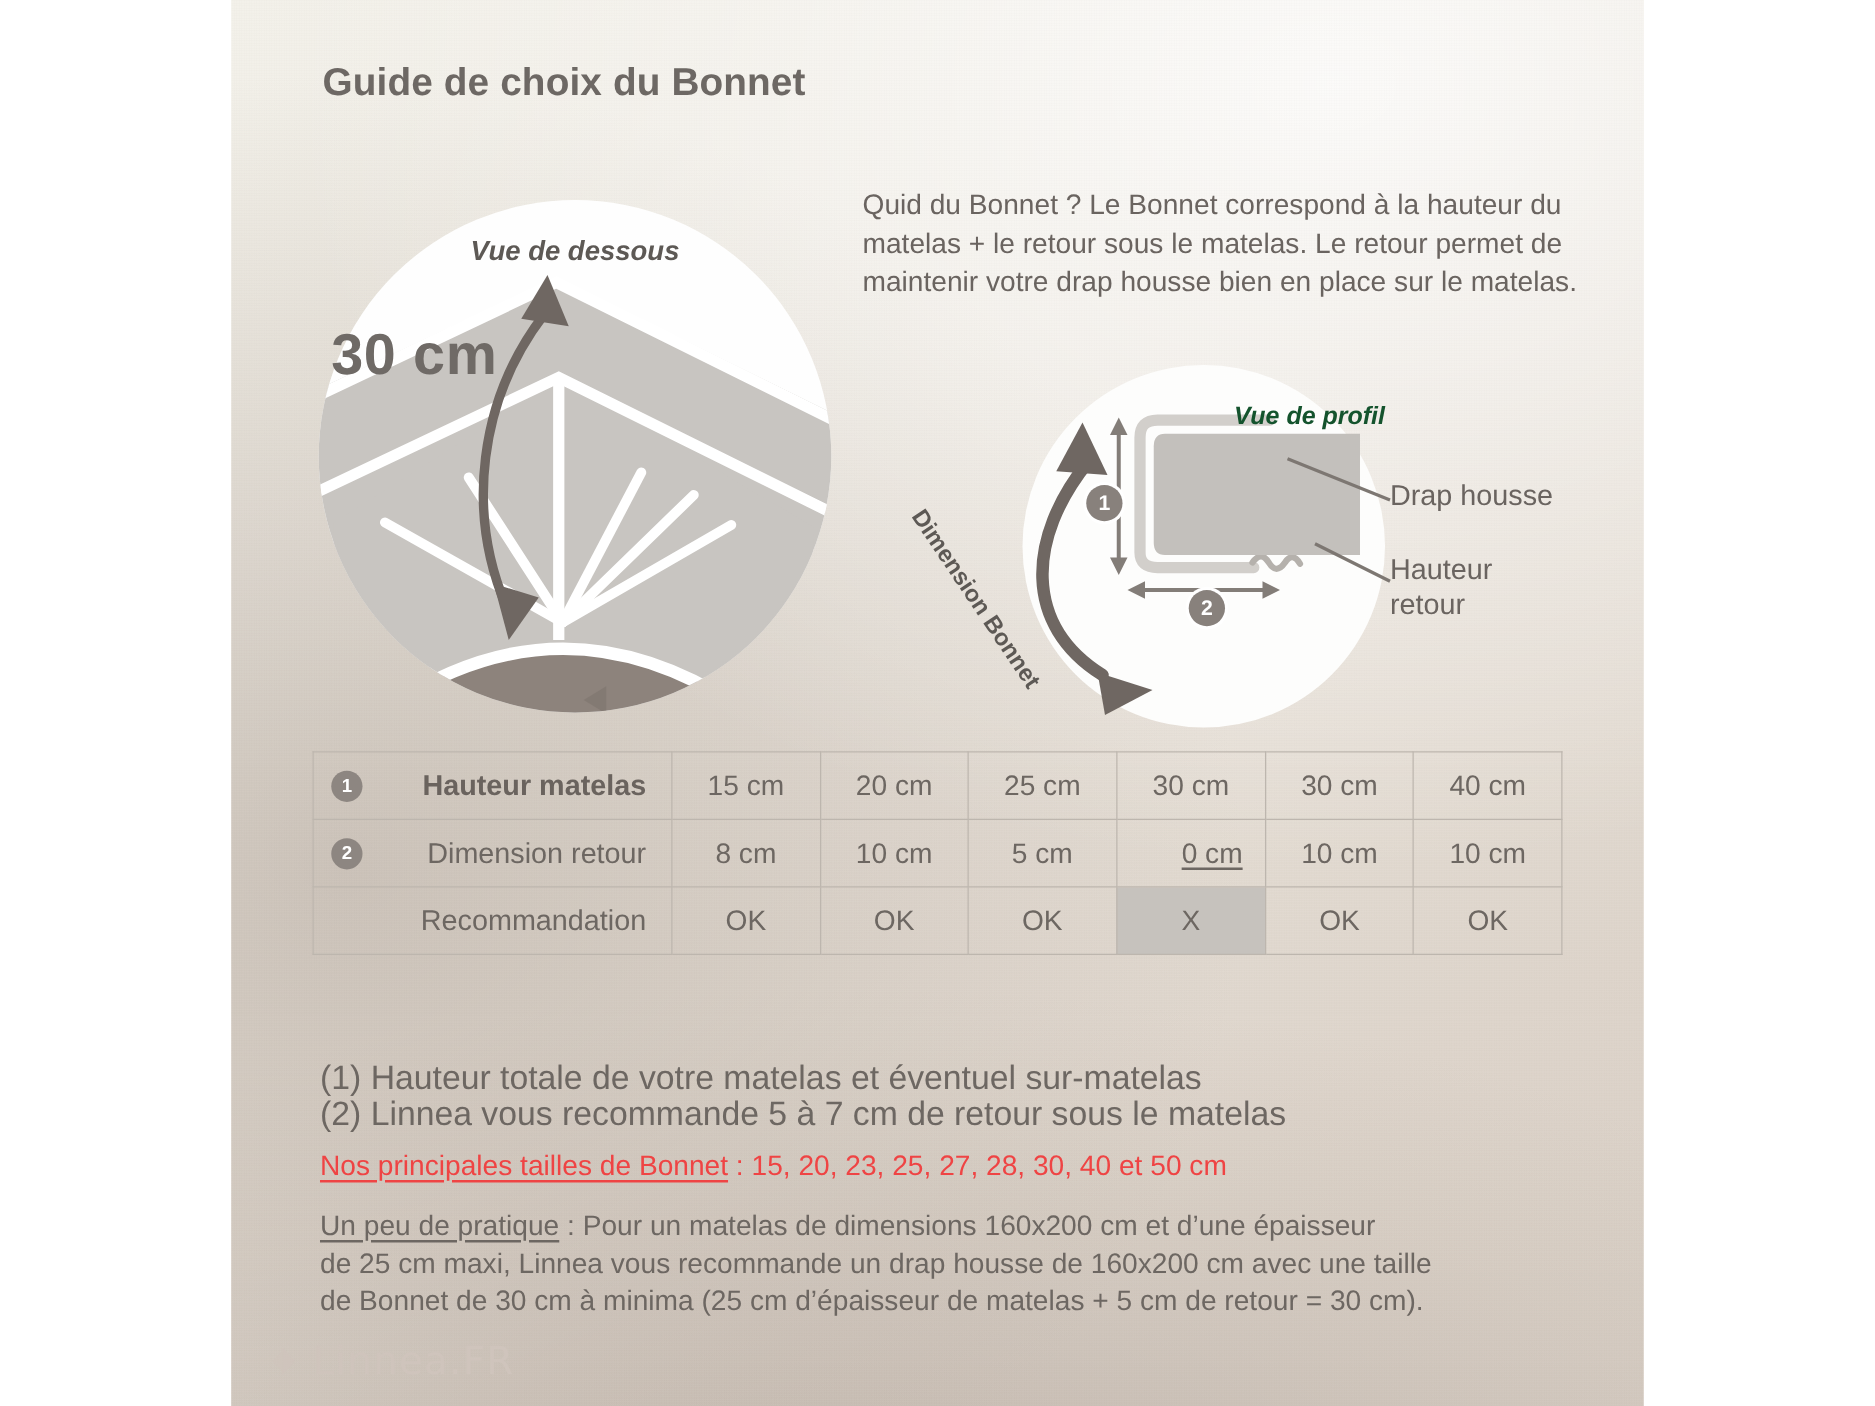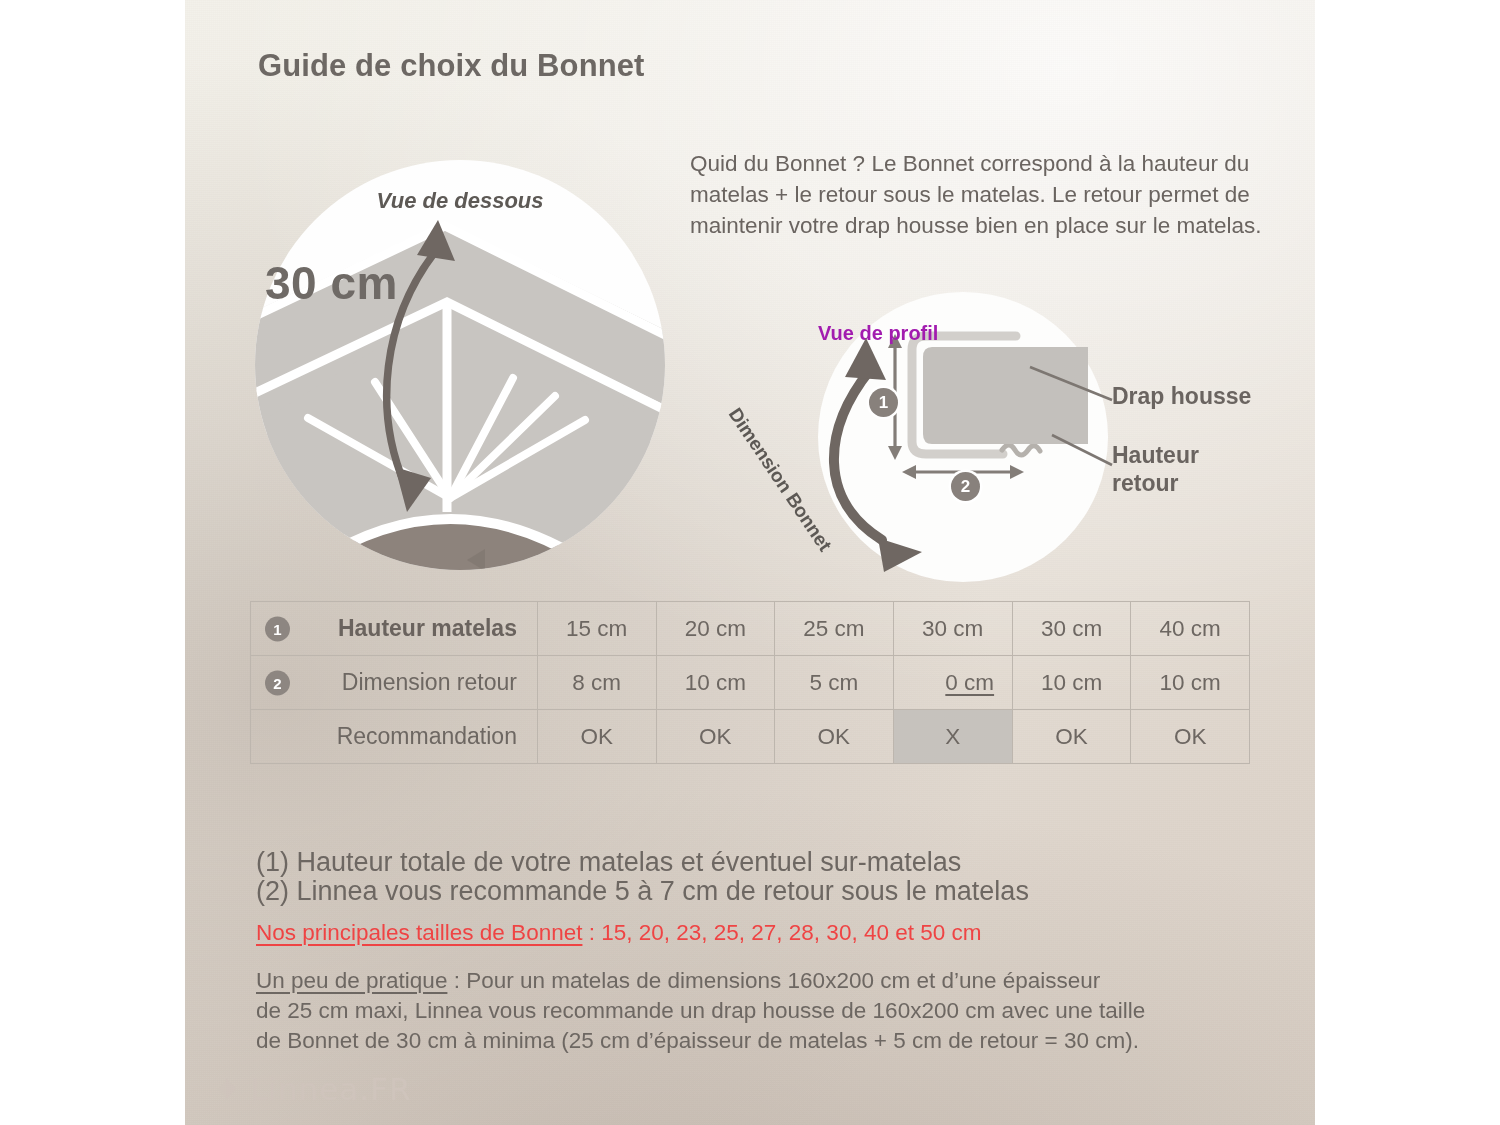--- a/index.html
+++ b/index.html
@@ -80,32 +80,32 @@
   
   #circleB{
     left:818px;top:292px;width:290px;height:290px;
   }
   #circleB .disc{
     position:absolute;inset:0;border-radius:50%;
     background:#fdfdfc;
   }
   #vueProfil{
     position:absolute;left:0;top:30px;width:290px;
-    text-align:left;
-    font-size:20px;font-weight:bold;color:#a21caf;
+    text-align:right;
+    font-size:20px;font-style:italic;font-weight:bold;color:#14532d;
   }
   #dimBonnet{
     position:absolute;left:742px;top:404px;
     font-size:19px;font-weight:bold;color:#5d5955;
     transform:rotate(56deg);transform-origin:left top;
     white-space:nowrap;
   }
   .calloutLabel{
     position:absolute;
-    font-size:23px;font-weight:bold;color:#6a6460;
+    font-size:23px;font-weight:normal;color:#6a6460;
     line-height:28px;
   }
   #lblDrap{left:1112px;top:382px;}
   #lblHaut{left:1112px;top:441px;}
 
   
   .badge{
     position:absolute;
     width:29px;height:29px;border-radius:50%;
     background:#88817c;color:#ffffff;

